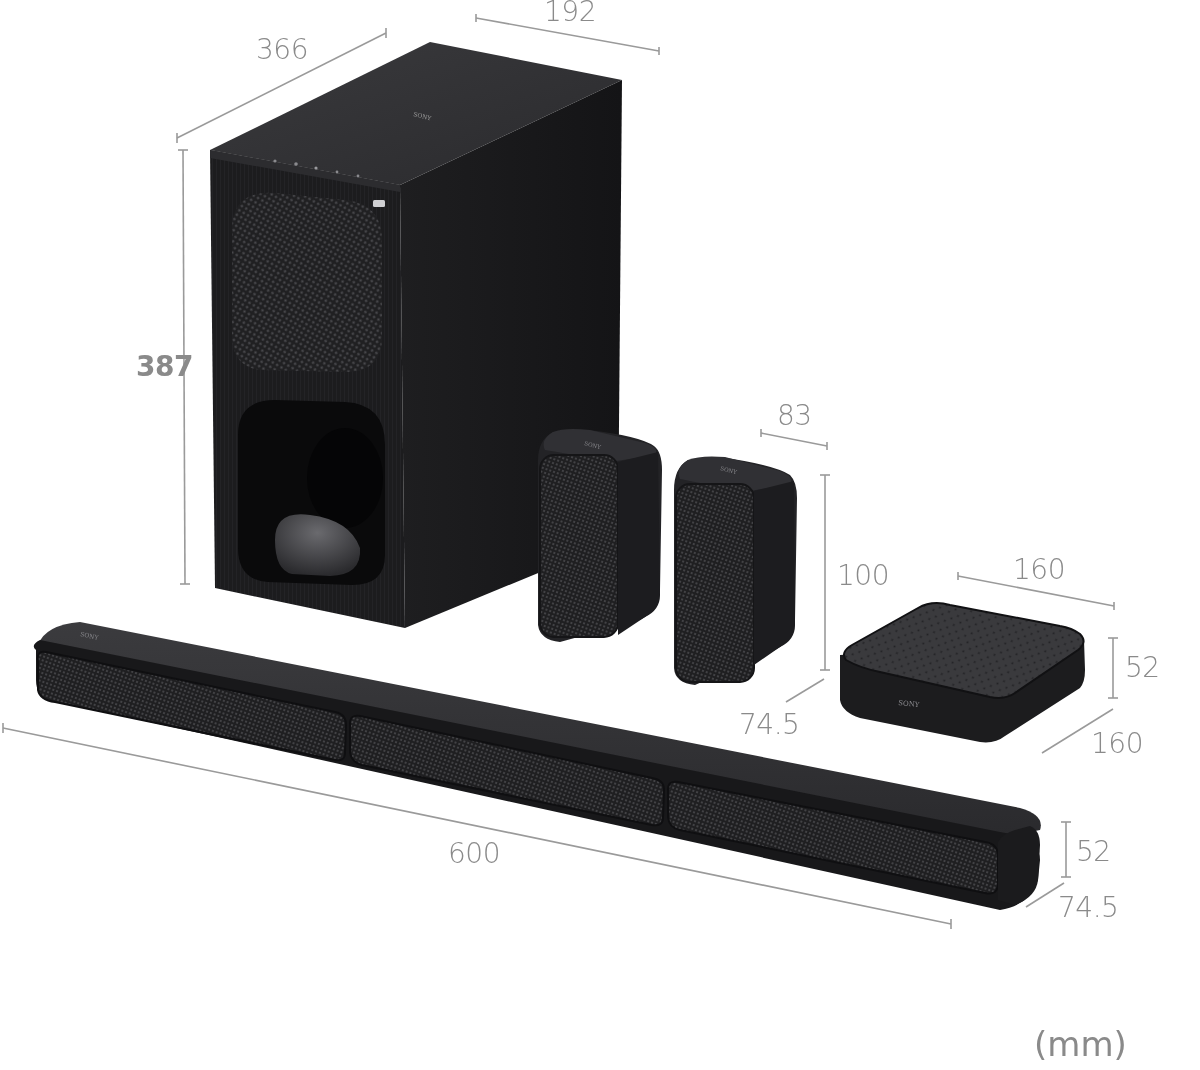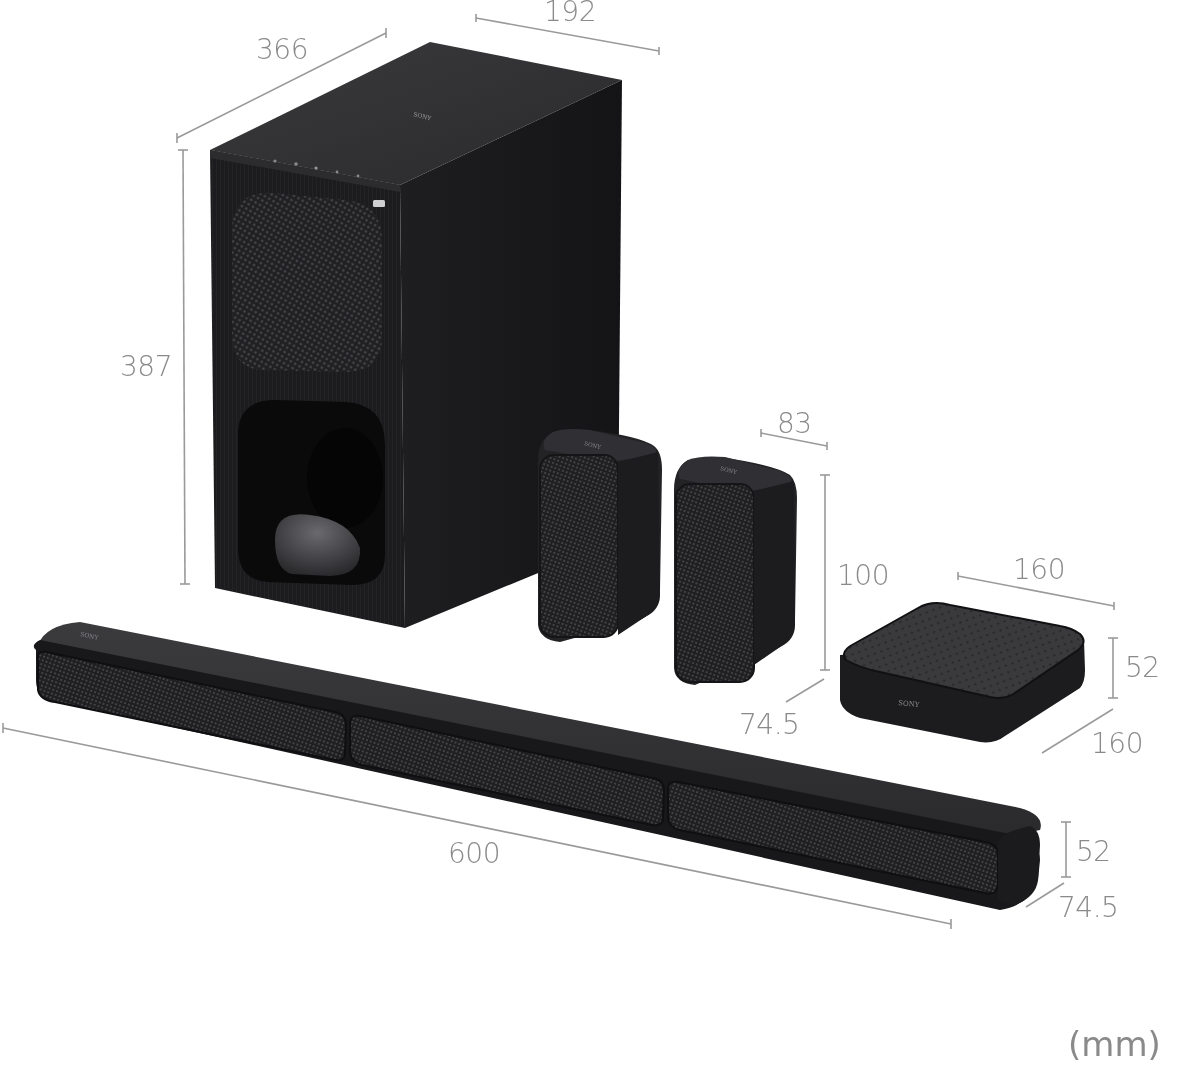--- a/index.html
+++ b/index.html
@@ -156,28 +156,28 @@
       <line x1="1066" y1="822" x2="1066" y2="877"></line>
       <line x1="1061" y1="822" x2="1071" y2="822"></line>
         <line x1="1061" y1="877" x2="1071" y2="877"></line>
 
       <line x1="1026" y1="907" x2="1064" y2="883"></line>
     </g>
   </svg>
 
   <span class="dim-label" style="left:256px;top:36px;">366</span>
   <span class="dim-label" style="left:544px;top:-2px;">192</span>
-  <span class="dim-label" style="left:120px;top:353px;">387</span>
+  <span class="dim-label" style="left:136px;top:353px;font-weight:bold;">387</span>
 
-  <span class="dim-label" style="left:777px;top:402px;margin-top:8px;">83</span>
+  <span class="dim-label" style="left:777px;top:402px;">83</span>
   <span class="dim-label" style="left:837px;top:562px;">100</span>
   <span class="dim-label" style="left:739px;top:711px;">74.5</span>
 
   <span class="dim-label" style="left:1013px;top:556px;">160</span>
   <span class="dim-label" style="left:1125px;top:654px;">52</span>
   <span class="dim-label" style="left:1091px;top:730px;">160</span>
 
   <span class="dim-label" style="left:448px;top:840px;">600</span>
   <span class="dim-label" style="left:1076px;top:838px;">52</span>
   <span class="dim-label" style="left:1058px;top:894px;">74.5</span>
 
-  <span class="unit-label" style="left:1068px;top:1027px;text-align:center;">(mm)</span>
+  <span class="unit-label" style="left:1034px;top:1027px;text-align:center;">(mm)</span>
 </div>
 
 </body></html>

